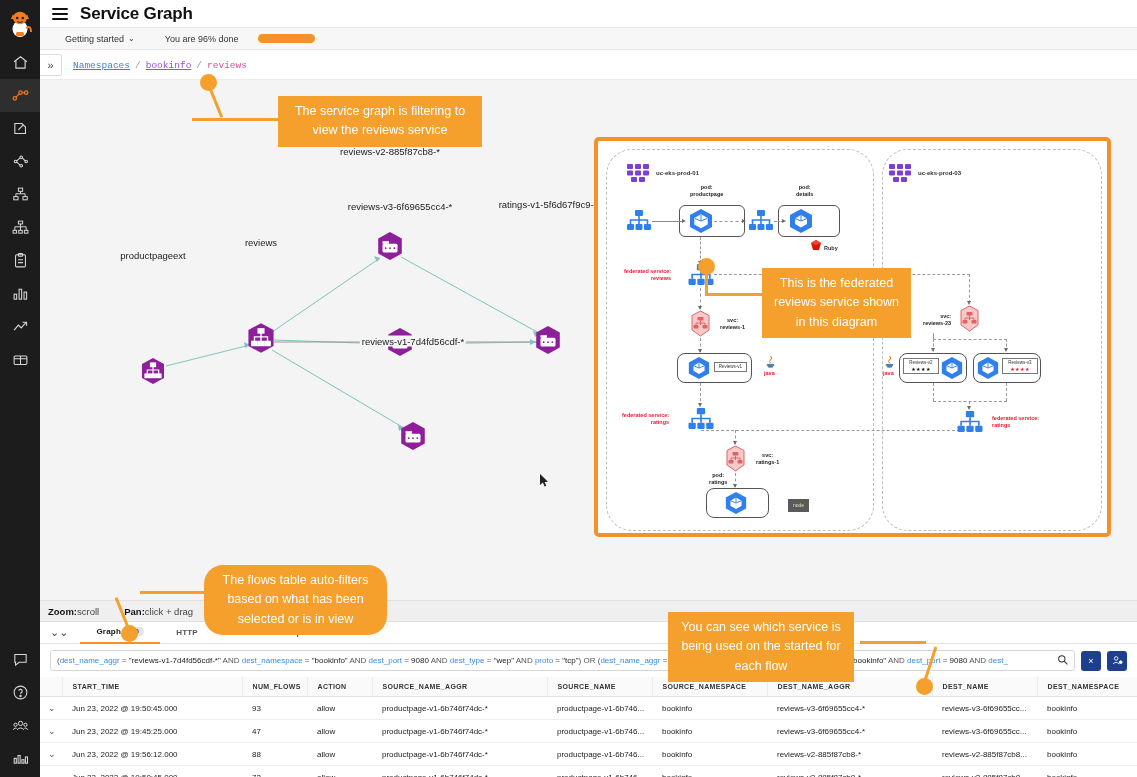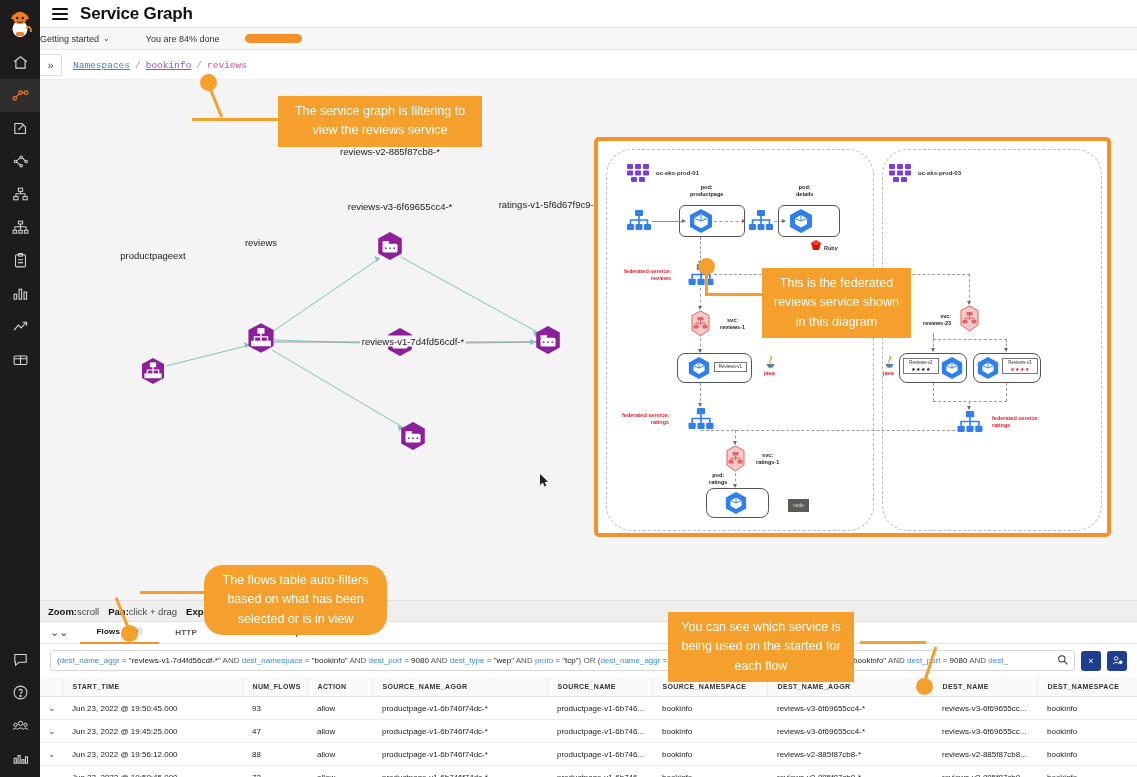--- a/index.html
+++ b/index.html
@@ -33,21 +33,21 @@
     display:flex; align-items:center; gap:12px; padding-left:12px; z-index:30;
   }
   #hamburger { width:16px; display:flex; flex-direction:column; gap:3px; cursor:pointer; }
   #hamburger i { display:block; height:2px; background:#111; border-radius:1px; }
   #page-title { font-size:17px; font-weight:bold; letter-spacing:-0.2px; color:#111; }
 
   
   #gsbar {
     position:absolute; left:40px; top:28px; width:1097px; height:22px;
     background:#f7f7f7; border-bottom:1px solid #e6e6e6;
-    display:flex; align-items:center; gap:20px; 
+    display:flex; align-items:center; gap:14px; padding-left:25px;
     font-size:9px; color:#333; z-index:29;
   }
   #gsbar .gs-label { display:flex; align-items:center; gap:4px; cursor:pointer; }
   #gsbar .caret { font-size:8px; }
   #gsbar .gs-done { margin-left:16px; }
   #gsbar .gs-prog {
     width:57px; height:9px; border-radius:5px; background:#f5902b; margin-left:6px;
   }
 
   
@@ -114,21 +114,21 @@
     font-size:12.5px; line-height:1.55; text-align:center;
     padding:6px 10px; z-index:60;
   }
   .cdot { position:absolute; width:17px; height:17px; border-radius:50%; background:#f5a02c; z-index:61; }
   .cline { position:absolute; background:#f5a02c; z-index:59; }
 
   
   #hintbar {
     position:absolute; left:40px; top:600px; width:1097px; height:22px;
     background:#efefef; border-top:1px solid #e0e0e0; border-bottom:1px solid #e0e0e0;
-    display:flex; align-items:center; gap:9px; padding-left:8px;
+    display:flex; align-items:center; gap:25px; padding-left:8px;
     font-size:9.5px; color:#444; z-index:20;
   }
   #hintbar b { color:#111; }
 
   
   #tabs {
     position:absolute; left:40px; top:622px; width:1097px; height:22px;
     background:#fff; border-bottom:1px solid #e2e2e2;
     display:flex; align-items:center; gap:0; padding-left:10px; z-index:20;
   }
@@ -321,21 +321,21 @@
       <i></i>
     </div>
   <div id="page-title">Service Graph</div>
 </div>
 
 <div id="gsbar">
   <div class="gs-label">
     <span>Getting started</span>
     <span class="caret">⌄</span>
   </div>
-  <div class="gs-done">You are 84% done</div>
+  <div class="gs-done">You are 96% done</div>
   <div class="gs-prog"></div>
 </div>
 
 <div id="bcrow">
   <div id="expander">»</div>
   <div id="breadcrumb">
     <a class="bc-ns">Namespaces</a>
     <span class="bc-sep">/</span>
     <a class="bc-book">bookinfo</a>
     <span class="bc-sep">/</span>
@@ -764,21 +764,21 @@
 
 <div id="hintbar">
   <span><b>Zoom:</b><span>scroll</span></span>
   <span><b>Pan:</b><span>click + drag</span></span>
   <b>Expand</b>
 </div>
 
 <div id="tabs">
   <span class="chev">⌄⌄</span>
   <div class="tab active">
-    <span>Flows</span>
+    <span>Graph</span>
     <span class="badge">20</span>
   </div>
   <div class="tab">
     <span>HTTP</span>
   </div>
   <div class="tab">
     <span>Alerts</span>
   </div>
   <div class="tab">
     <span>Capture Jobs</span>

